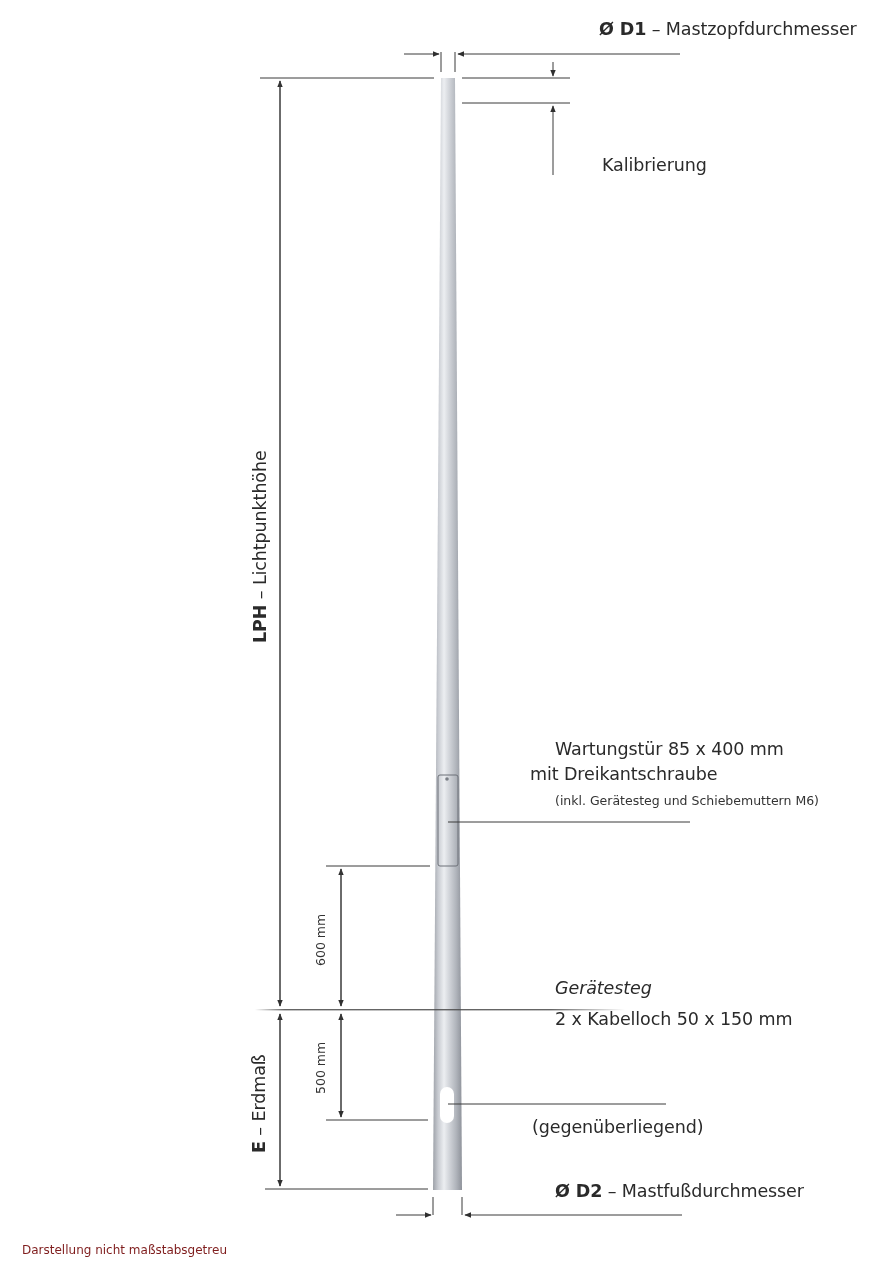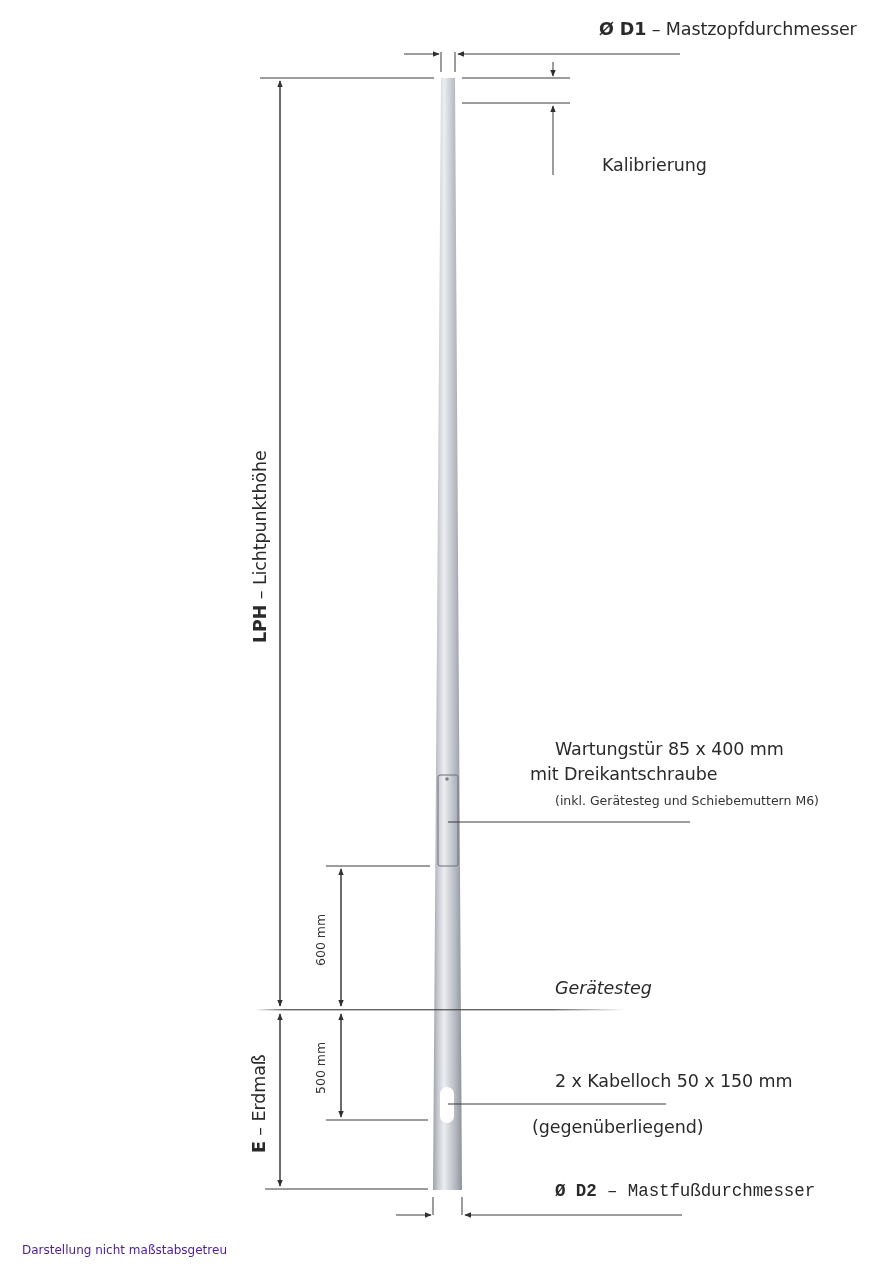--- a/index.html
+++ b/index.html
@@ -5,21 +5,21 @@
     html, body { margin: 0; padding: 0; background: #ffffff; }
     body { width: 896px; height: 1280px; position: relative; overflow: hidden;
            font-family: "DejaVu Sans", "Liberation Sans", sans-serif; color: #222222; }
     svg.diagram { position: absolute; left: 0; top: 0; width: 896px; height: 1280px; }
     .lbl { position: absolute; white-space: nowrap; color: #2a2a2a; }
     .lbl-main { font-size: 17.5px; letter-spacing: -0.1px; }
     .lbl-small { font-size: 12.5px; color: #333; }
     .lbl-bold { font-weight: bold; }
     .lbl-italic { font-style: italic; }
     .vert { transform-origin: left top; transform: rotate(-90deg); }
-    .footnote { font-size: 12px; color: #4c1d95; }
+    .footnote { font-size: 12px; color: #7f1d1d; }
   </style>
 </head>
 <body>
 
 <svg class="diagram" viewBox="0 0 896 1280" xmlns="http://www.w3.org/2000/svg">
   <defs>
     <linearGradient id="poleGrad" x1="0" y1="0" x2="1" y2="0">
       <stop offset="0" stop-color="#9da1a8"></stop>
       <stop offset="0.18" stop-color="#c9ccd2"></stop>
       <stop offset="0.38" stop-color="#eceef1"></stop>
@@ -126,20 +126,20 @@
 <div class="lbl lbl-small vert" style="left:313px; top:966px;">600 mm</div>
 
 <div class="lbl lbl-main lbl-italic" style="left:555px; top:978px;">Gerätesteg</div>
 
 <div class="lbl lbl-small vert" style="left:313px; top:1094px;">500 mm</div>
 
 <div class="lbl lbl-main vert" style="left:249px; top:1153px;">
   <span class="lbl-bold">E</span><span> – </span><span>Erdmaß</span>
 </div>
 
-<div class="lbl lbl-main" style="left:555px; top:1071px;">2 x Kabelloch 50 x 150 mm</div>
+<div class="lbl lbl-main" style="left:555px; top:1009px;">2 x Kabelloch 50 x 150 mm</div>
 <div class="lbl lbl-main" style="left:532px; top:1117px;">(gegenüberliegend)</div>
 
-<div class="lbl lbl-main" style="left:555px; top:1181px;font-family:Liberation Mono, monospace;">
+<div class="lbl lbl-main" style="left:555px; top:1181px;">
   <span class="lbl-bold">Ø D2</span><span> – </span><span>Mastfußdurchmesser</span>
 </div>
 
 <div class="lbl footnote" style="left:22px; top:1243px;">Darstellung nicht maßstabsgetreu</div>
 
 </body></html>

